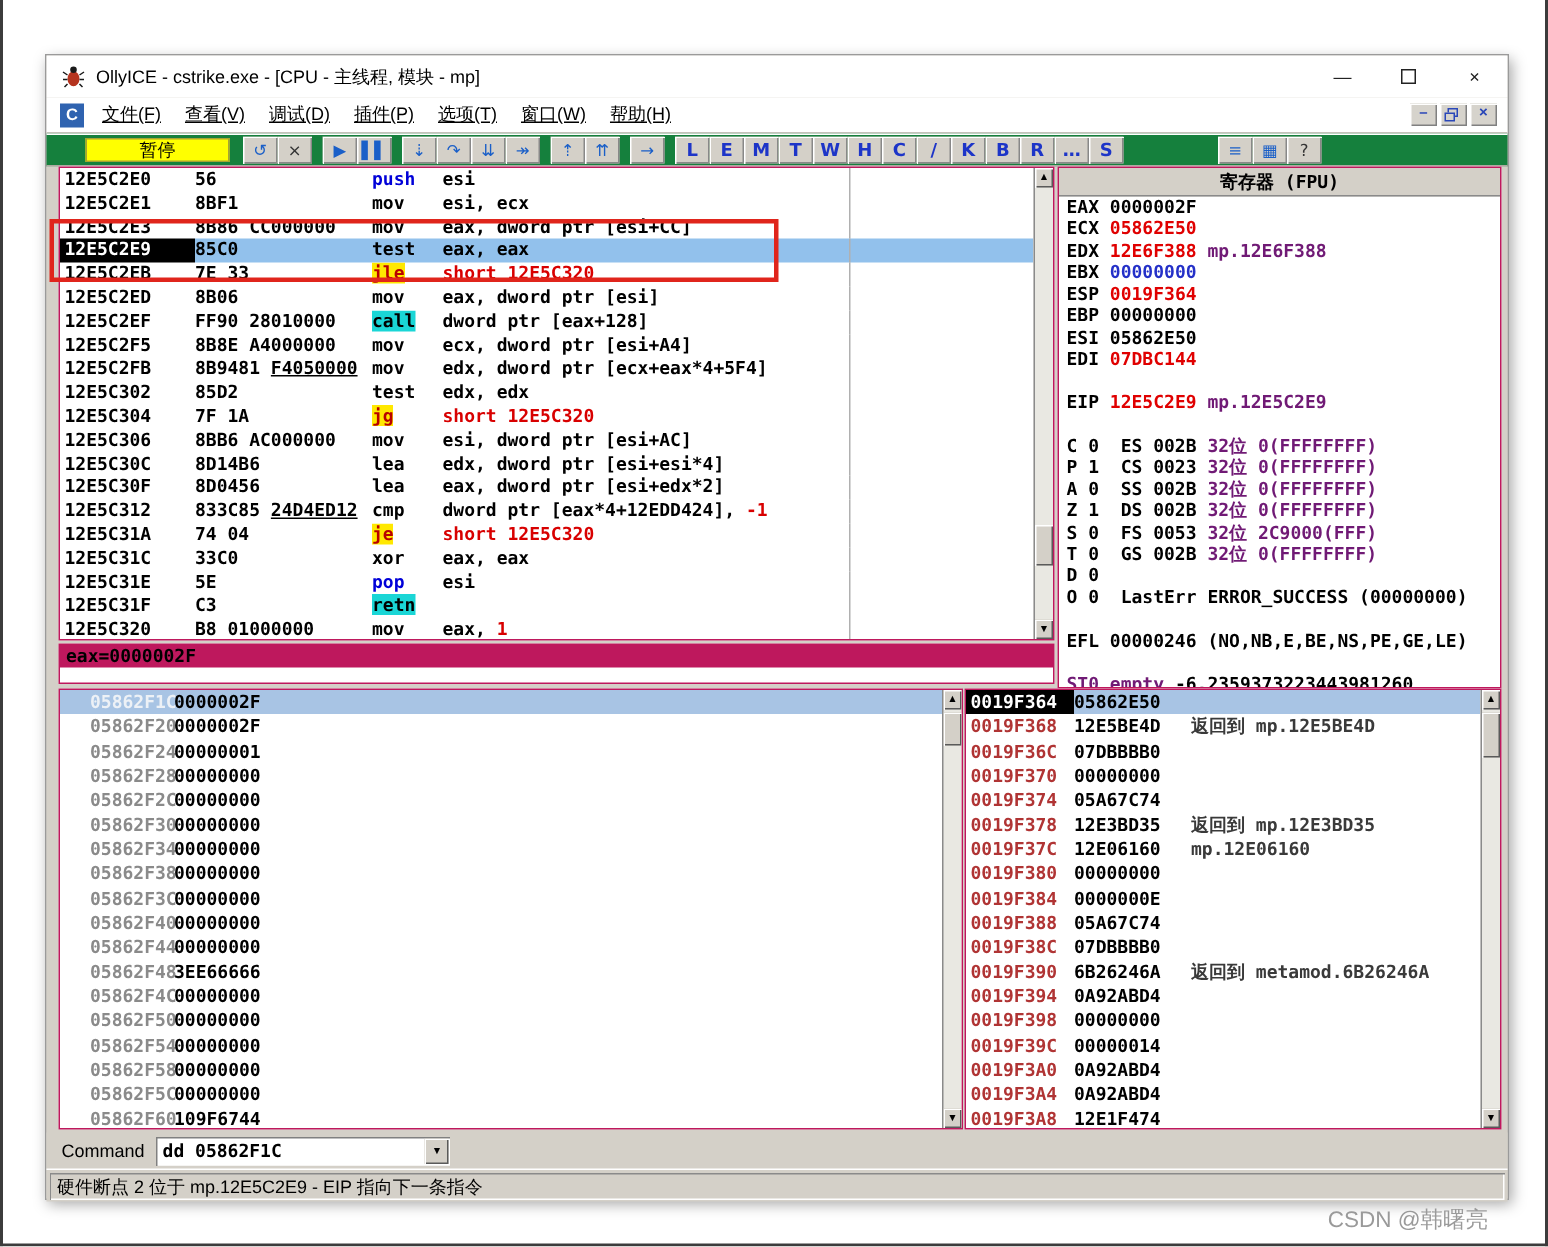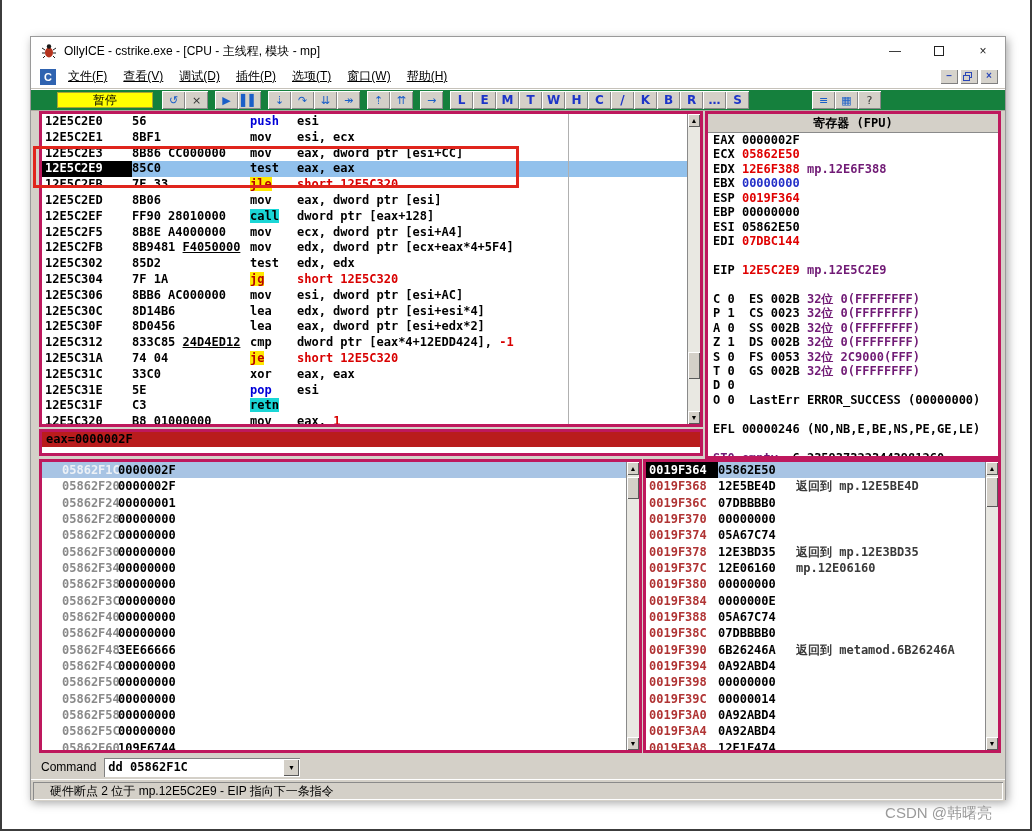--- a/index.html
+++ b/index.html
@@ -35,21 +35,21 @@
               font-size:12px; line-height:14px; color:#000; margin-right:9px; }
   .tgroup { display:flex; margin-right:7px; }
   .tgroup.lastgroup { margin-left:56px; }
   .tbtn { width:23px; height:18px; background:#d4d0c8; border:0; box-shadow:inset 1px 1px #fff, inset -1px -1px #888;
           display:flex; align-items:center; justify-content:center; font-size:11px; color:#1a5fc8; padding:0;
           font-family:"DejaVu Sans", sans-serif; }
   .tbtn.letter { color:#1d35c8; font-weight:bold; font-size:12px; }
   .tbtn.dark { color:#333; }
 
   .client { position:absolute; left:0; right:0; top:74px; bottom:0; background:#d4d0c8; }
-  .pane { position:absolute; background:#fff; border:3px solid #be185d; overflow:hidden; }
+  .pane { position:absolute; background:#fff; border:1px solid #be185d; overflow:hidden; }
   .mono, .drow, .mrow, .srow, .rline, .info-line, .reg-hd, .combo input
        { font-family:"DejaVu Sans Mono", monospace; font-weight:bold; font-size:12px; }
 
   .pane.disasm { left:8px; top:0; width:664px; height:316px; }
   #disasm-rows { position:absolute; left:0; top:0; right:13px; bottom:0; overflow:hidden; }
   .drow { display:flex; height:15.8px; line-height:15.8px; white-space:pre; }
   .da { width:90px; padding-left:3px; color:#000; flex:0 0 auto; overflow:hidden; }
   .da.cur { background:#000; color:#fff; }
   .dh { width:118px; flex:0 0 auto; overflow:hidden; }
   .dh .hu { text-decoration:underline; }
@@ -64,21 +64,21 @@
   .dcmt { flex:1; border-left:1px solid #b0b0b0; height:100%; }
   .drow.sel .dh, .drow.sel .dcode, .drow.sel .dcmt { background:#92c1ec; }
 
   .pane.regs { left:674px; top:0; width:296px; height:348px; }
   .reg-hd { height:19px; background:#d4d0c8; border-bottom:1px solid #8a8a8a; text-align:center; line-height:18px; }
   #reg-lines { position:absolute; left:0; top:19px; right:0; bottom:0; overflow:hidden; }
   .rline { height:14.45px; line-height:14.45px; white-space:pre; overflow:hidden; padding-left:5px; }
   .rg-k { color:#000; } .rg-r { color:#e00000; } .rg-b { color:#2430c8; } .rg-g { color:#701a75; }
 
   .pane.info { left:8px; top:318px; width:664px; height:27px; }
-  .info-line { height:15px; background:#b91c1c; padding-left:4px; line-height:15px; color:#000; }
+  .info-line { height:15px; background:#be185d; padding-left:4px; line-height:15px; color:#000; }
 
   .pane.dump { left:8px; top:348px; width:603px; height:294px; }
   #dump-rows { position:absolute; left:0; top:0; right:13px; bottom:0; overflow:hidden; }
   .mrow { display:flex; height:16.33px; line-height:16.33px; white-space:pre; }
   .ma { width:76px; padding-left:20px; color:#8a8a8a; flex:0 0 auto; }
   .mv { color:#000; }
   .mrow.sel { background:#a8c4e4; }
   .mrow.sel .ma { color:#edf1f6; }
 
   .pane.stack { left:612px; top:348px; width:358px; height:294px; }
@@ -103,21 +103,21 @@
             display:flex; align-items:center; padding-left:10px; }
   .cmd-label { font-size:12px; color:#000; }
   .combo { margin-left:8px; width:196px; height:19px; background:#fff;
            box-shadow:inset 1px 1px #808080, inset -1px -1px #fff; display:flex; align-items:center; }
   .combo input { border:0; outline:0; flex:1; padding-left:4px; background:transparent; color:#000; height:15px; }
   .combo-btn { width:16px; height:17px; margin-right:1px; background:#d4d0c8;
                box-shadow:inset 1px 1px #fff, inset -1px -1px #5a5a5a; font-size:7px; line-height:17px; text-align:center; }
 
   .statusbar { position:absolute; left:0; right:0; top:668px; height:22px; background:#d4d0c8; border-top:1px solid #fff; }
   .status-panel { margin:2px 2px 0 2px; height:18px; box-shadow:inset 1px 1px #8a8a8a, inset -1px -1px #fff;
-                  font-size:12px; line-height:18px; padding-left:17px; color:#000; white-space:nowrap; overflow:hidden; }
+                  font-size:12px; line-height:18px; padding-left:5px; color:#000; white-space:nowrap; overflow:hidden; }
 
   .red-annotation { position:absolute; left:33px; top:146px; width:486px; height:42px;
                     border:3px solid #e0251c; z-index:60; }
   .watermark { position:absolute; right:40px; top:804px; font-size:15px; color:#9a9a9a; }
 </style>
 </head>
 <body>
 
 <div class="page">
   <div class="edge-l"></div>

